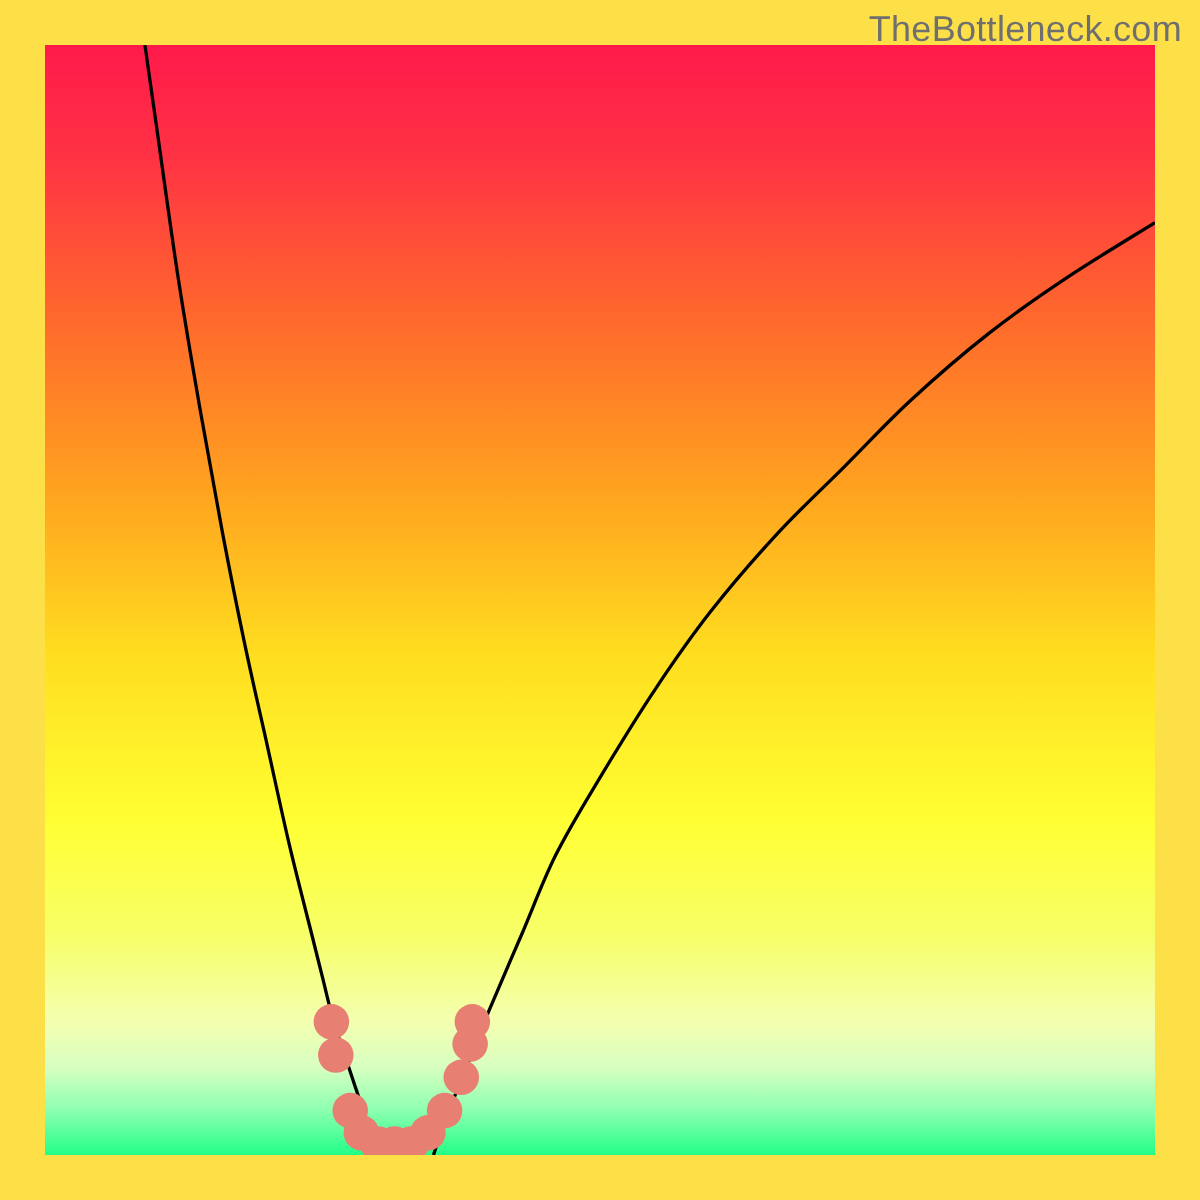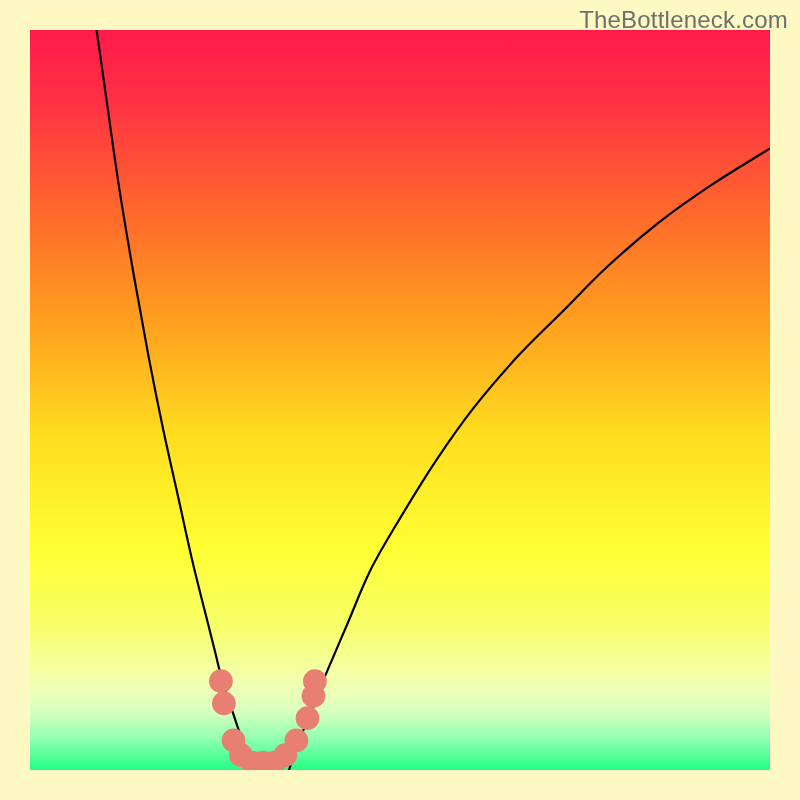--- a/index.html
+++ b/index.html
@@ -10,21 +10,21 @@
     background: #000;
     overflow: hidden;
     font-family: Arial, Helvetica, sans-serif;
   }
   .frame {
     position: absolute;
     left: 0;
     top: 0;
     width: 800px;
     height: 800px;
-    background: #fef9c3;
+    background: #fde047;
   }
   .plot-area {
     position: absolute;
     left: 30px;
     top: 30px;
     width: 740px;
     height: 740px;
     overflow: hidden;
   }
   .gradient {

